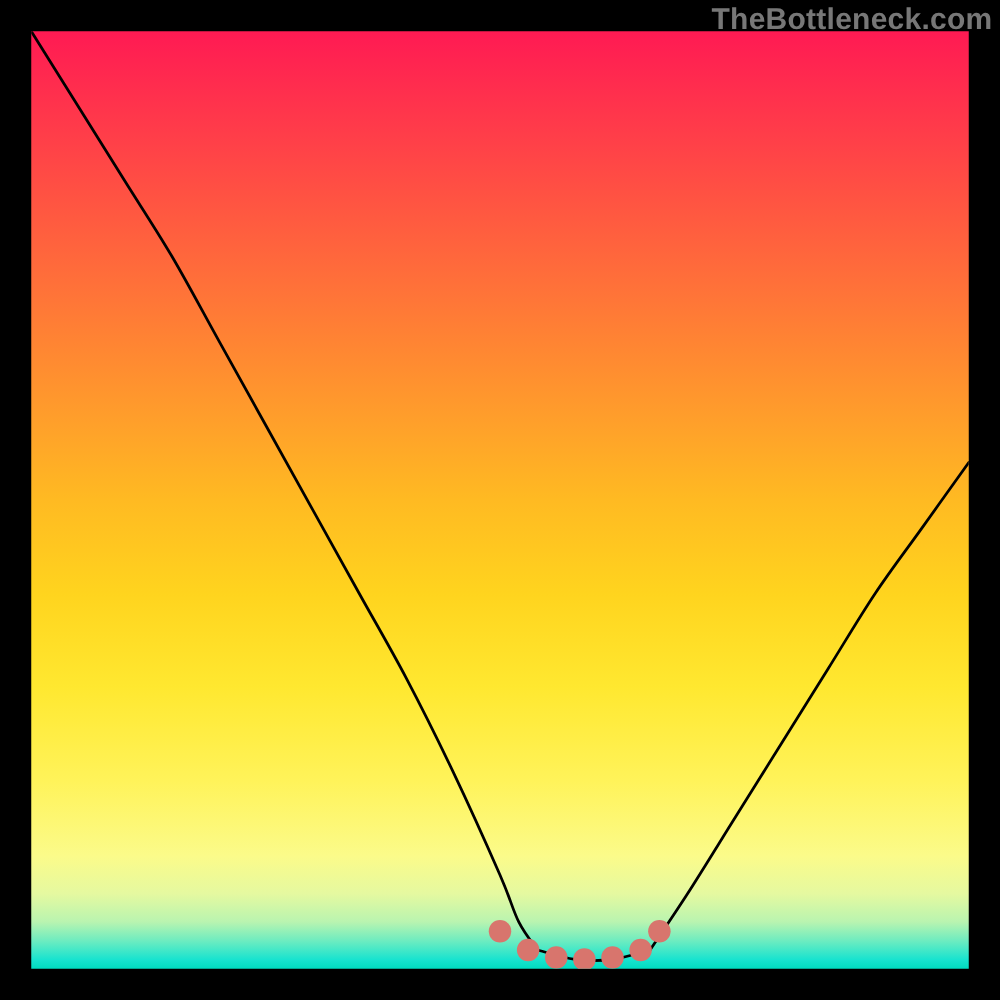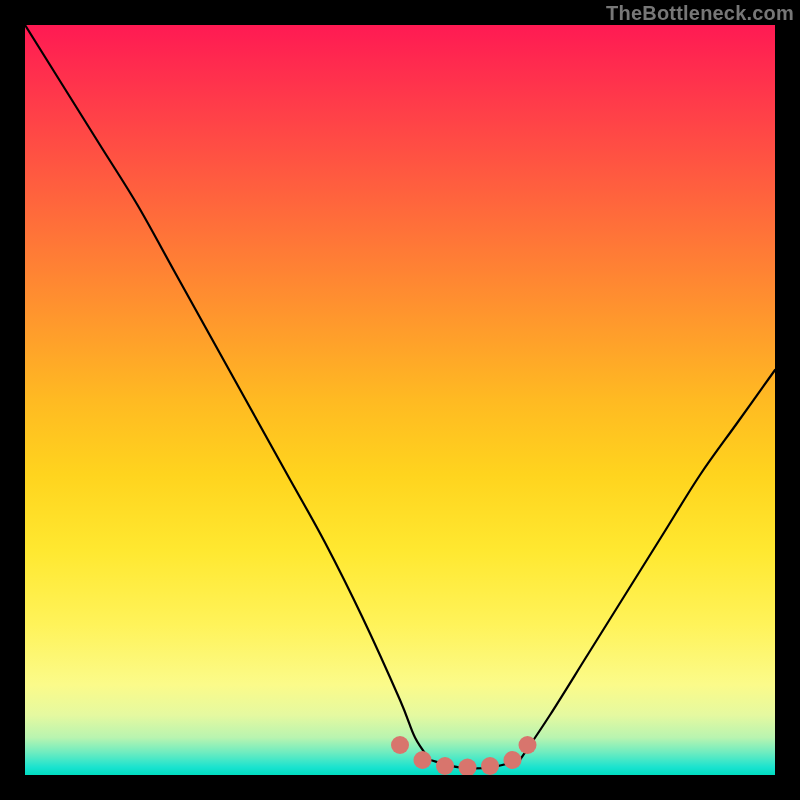--- a/index.html
+++ b/index.html
@@ -49,21 +49,21 @@
     left: 0;
     top: 0;
     width: 750px;
     height: 750px;
   }
   .watermark {
     position: absolute;
     top: 2px;
     right: 6px;
     color: #777;
-    font-size: 20px;
+    font-size: 24px;
     font-weight: 600;
     letter-spacing: 0.2px;
     user-select: none;
   }
 </style>
 </head>
 <body>
 
 <div class="frame">
   <div class="plot">

